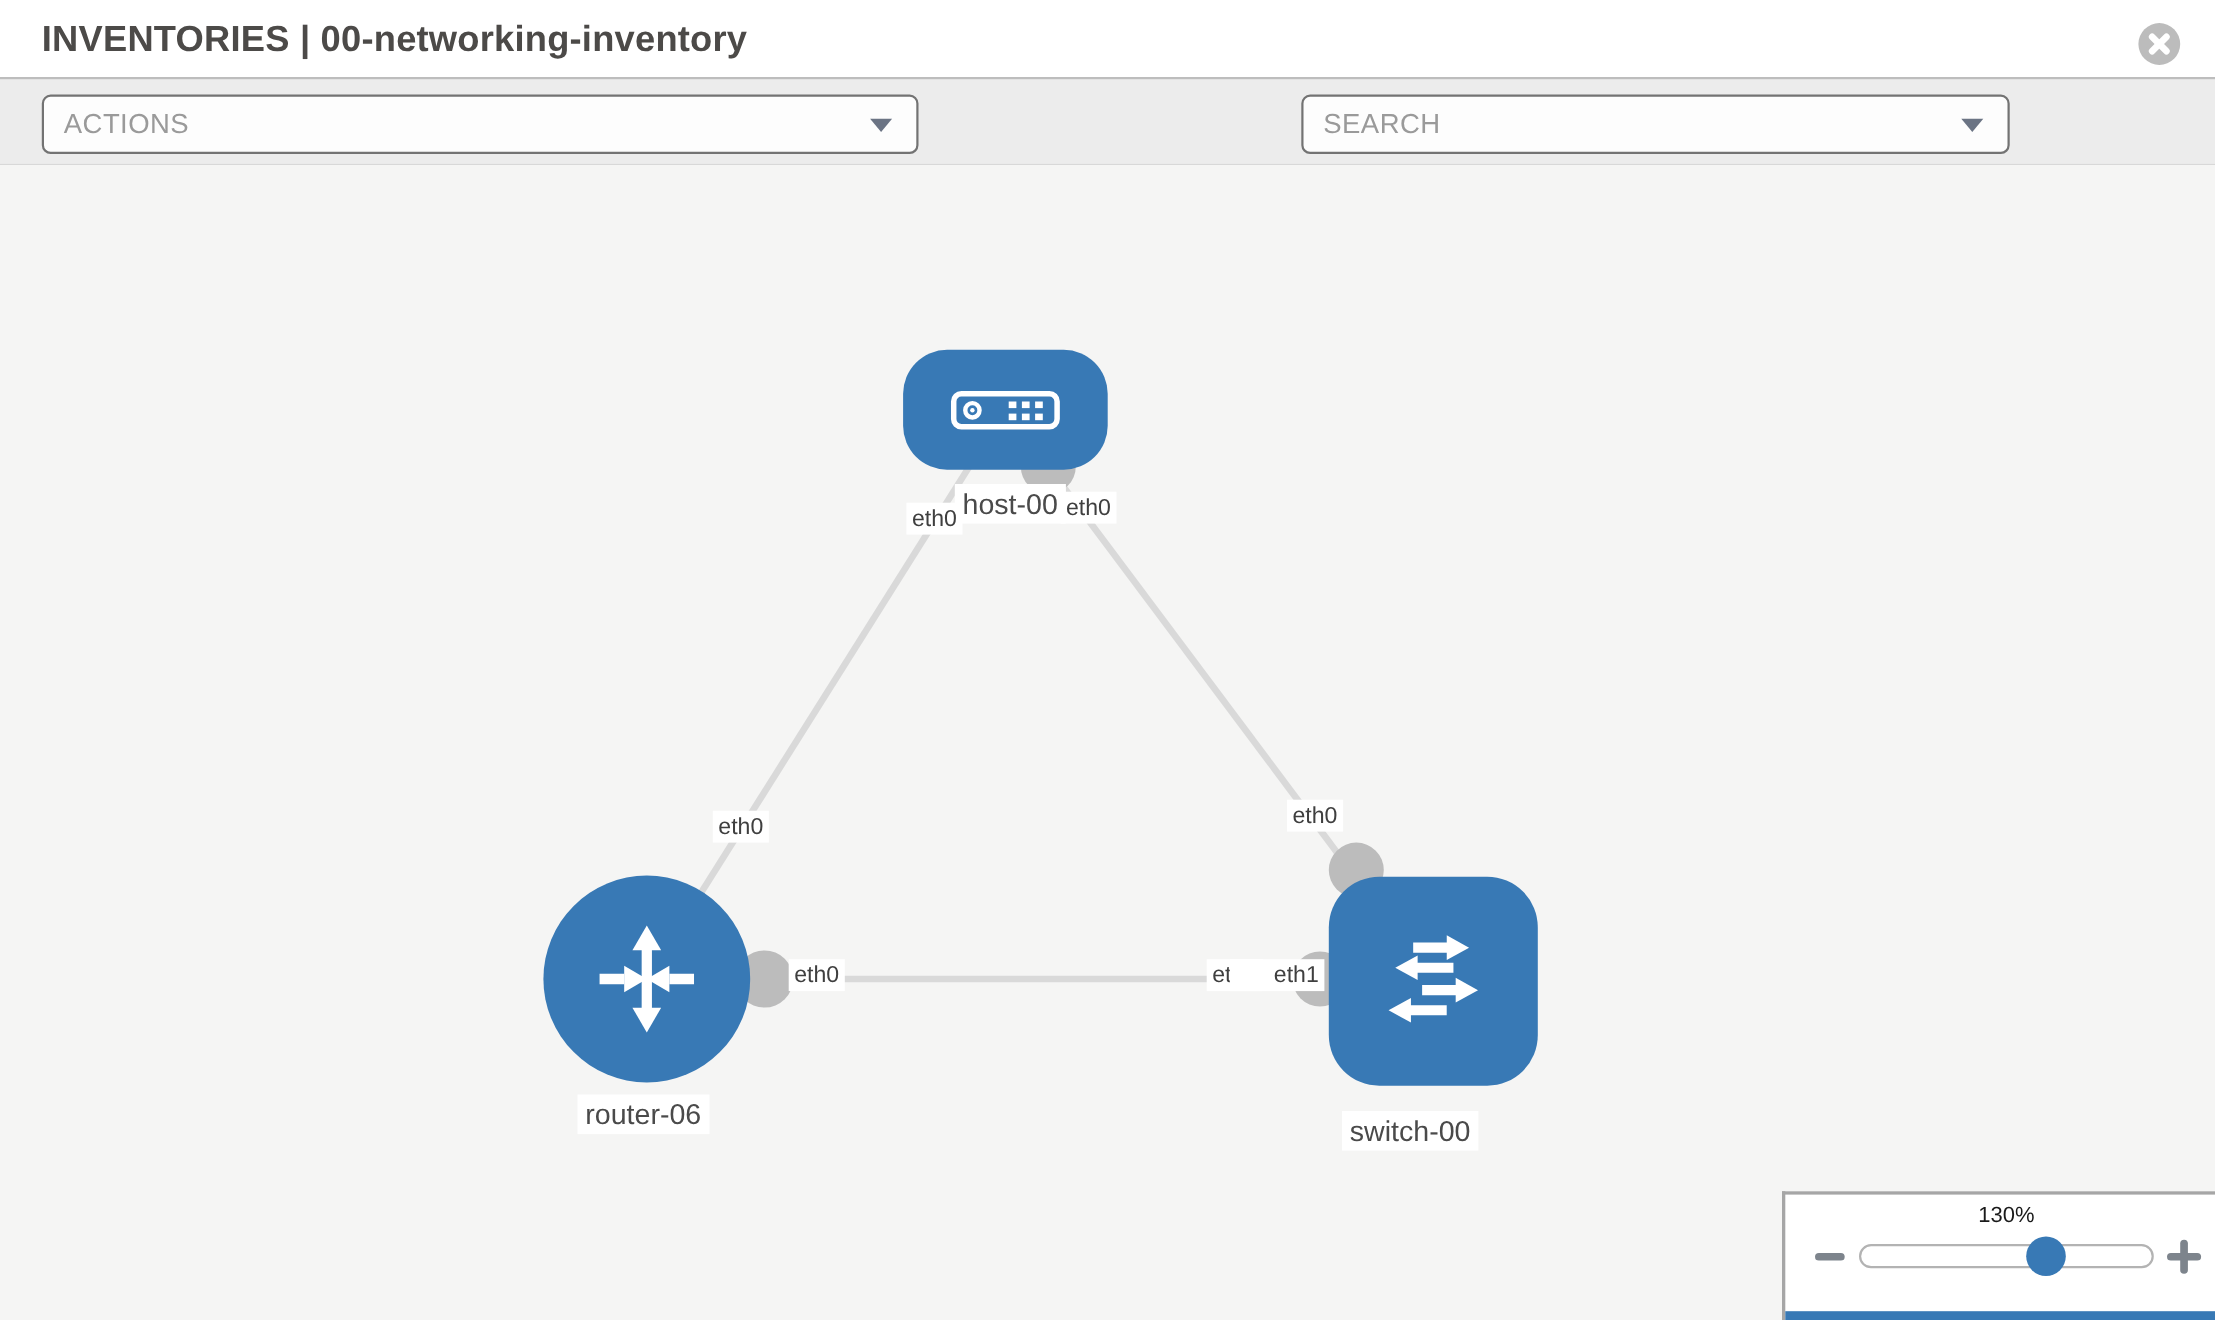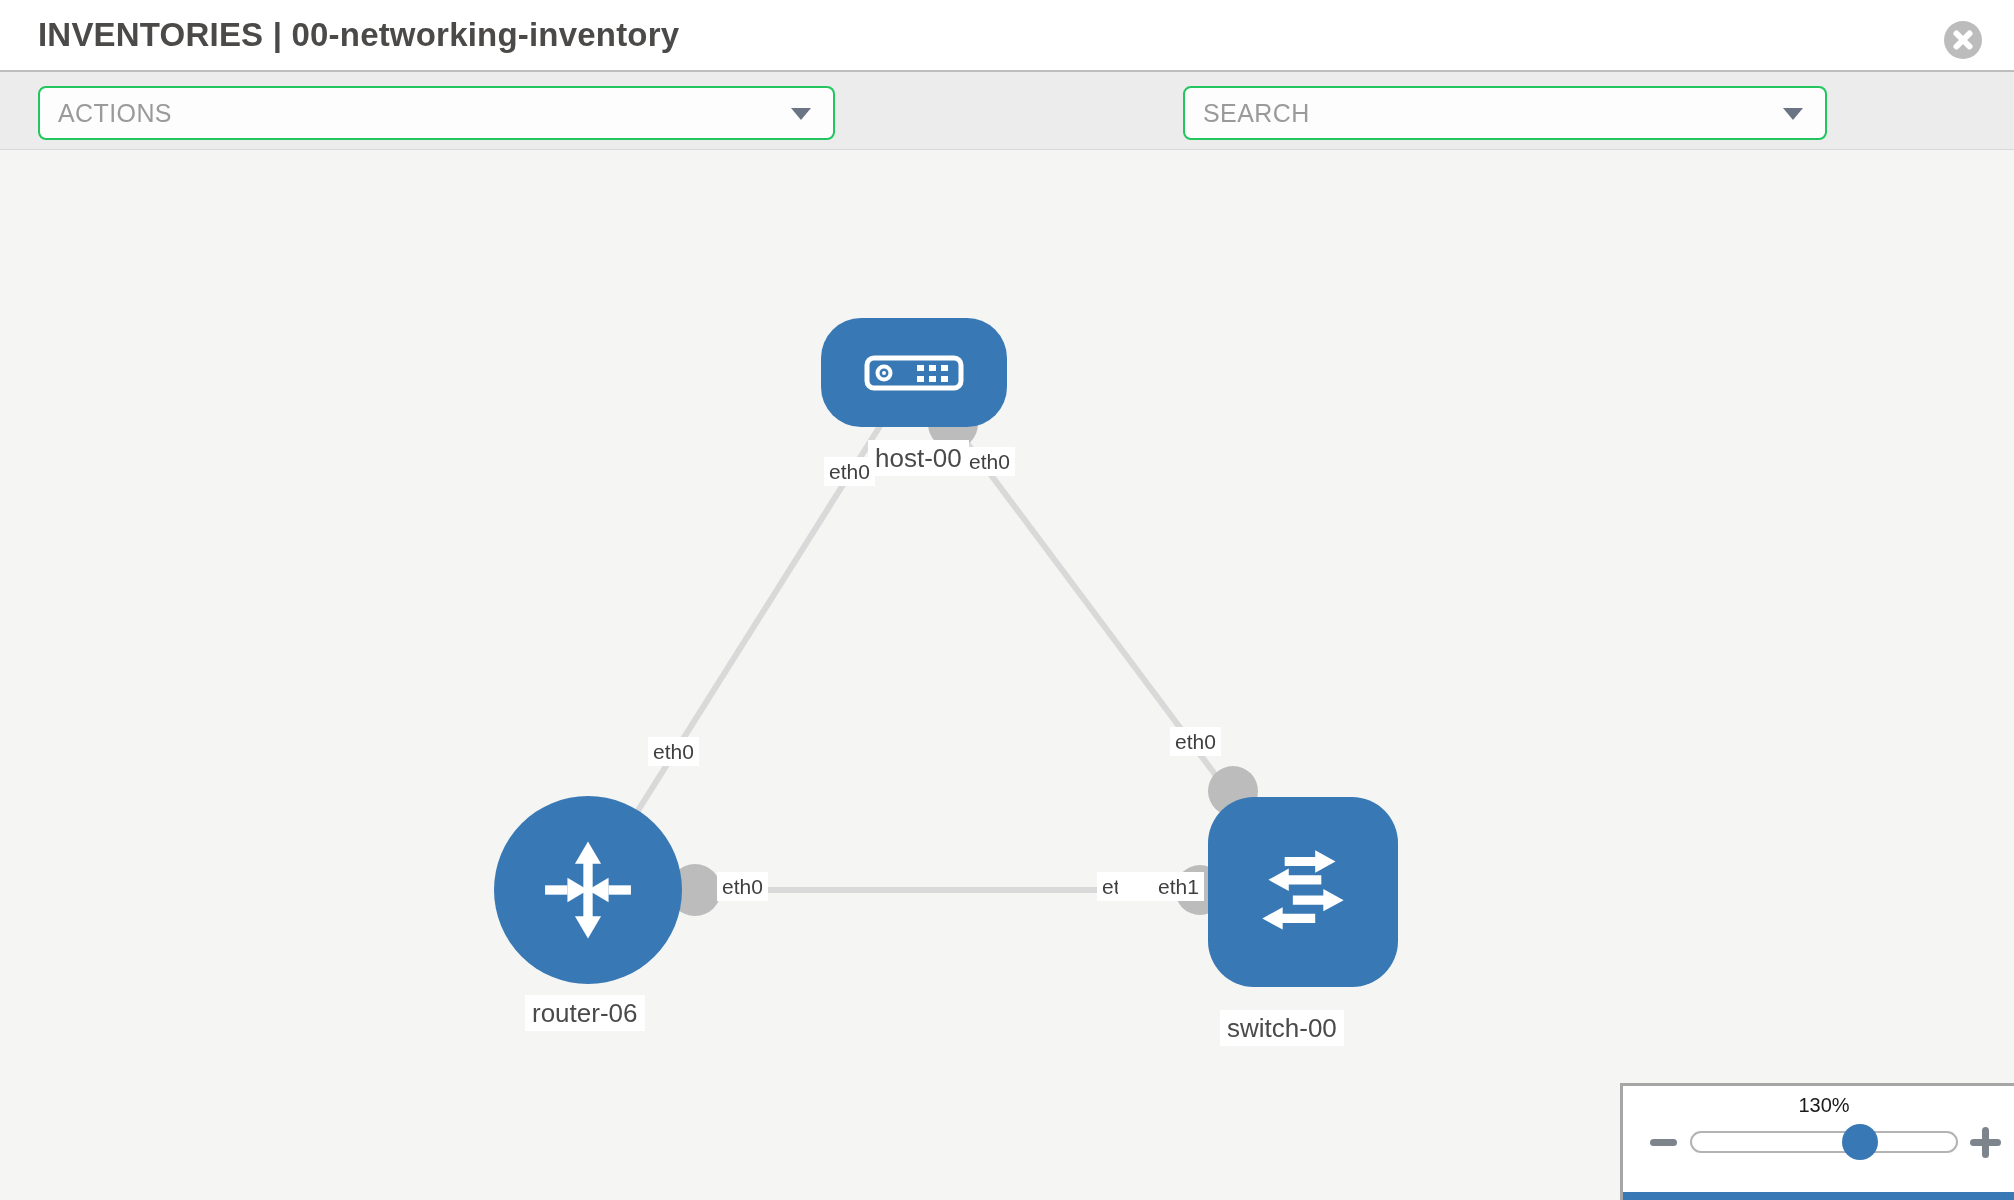--- a/index.html
+++ b/index.html
@@ -10,21 +10,21 @@
   #header{position:absolute;left:0;top:0;width:2014px;height:70px;background:#fff;}
   #page-title{position:absolute;left:38px;top:0;height:70px;line-height:70px;
               font-size:33px;font-weight:bold;color:#4c4a48;letter-spacing:.2px;white-space:nowrap;}
   #close-btn{position:absolute;right:32px;top:21px;width:38px;height:38px;border-radius:50%;
              background:#bcbcbc;cursor:pointer;}
   #close-btn svg{position:absolute;left:0;top:0;}
 
   
   #toolbar{position:absolute;left:0;top:70px;width:2014px;height:80px;background:#ececec;
            border-top:2px solid #bdbdbd;border-bottom:1px solid #d8d8d8;box-sizing:border-box;}
-  .combo{position:absolute;top:14px;height:54px;background:#fdfdfd;border:2px solid #22c55e;
+  .combo{position:absolute;top:14px;height:54px;background:#fdfdfd;border:2px solid #737373;
          border-radius:8px;box-sizing:border-box;cursor:pointer;}
   .combo .combo-text{position:absolute;left:18px;top:0;height:50px;line-height:50px;
          font-size:25px;color:#9a9a9a;letter-spacing:.4px;}
   .combo .chevron{position:absolute;right:22px;top:20px;width:0;height:0;
          border-left:10px solid transparent;border-right:10px solid transparent;
          border-top:12px solid #6b7484;}
   #actions-combo{left:38px;width:797px;}
   #search-combo{left:1183px;width:644px;}
   .tool-icon{position:absolute;top:95px;width:44px;height:44px;cursor:pointer;}
   #wrench-btn{left:1044px;}

